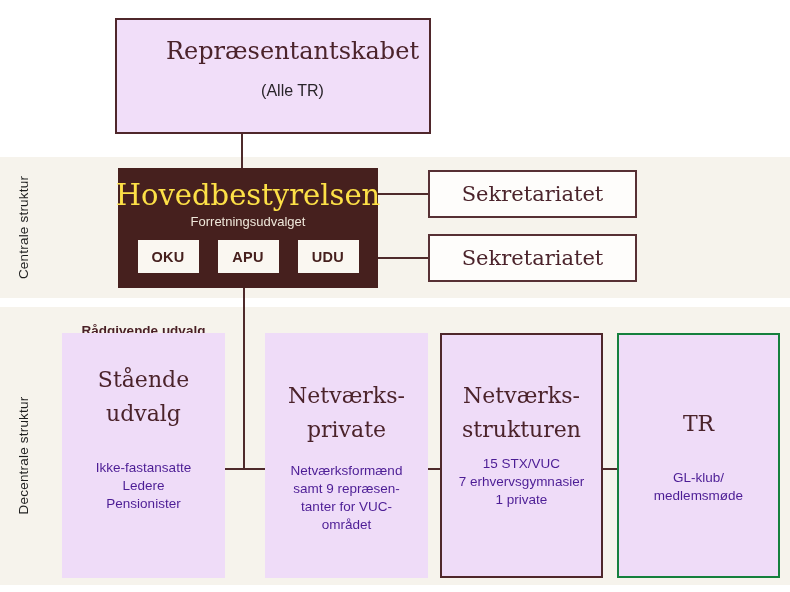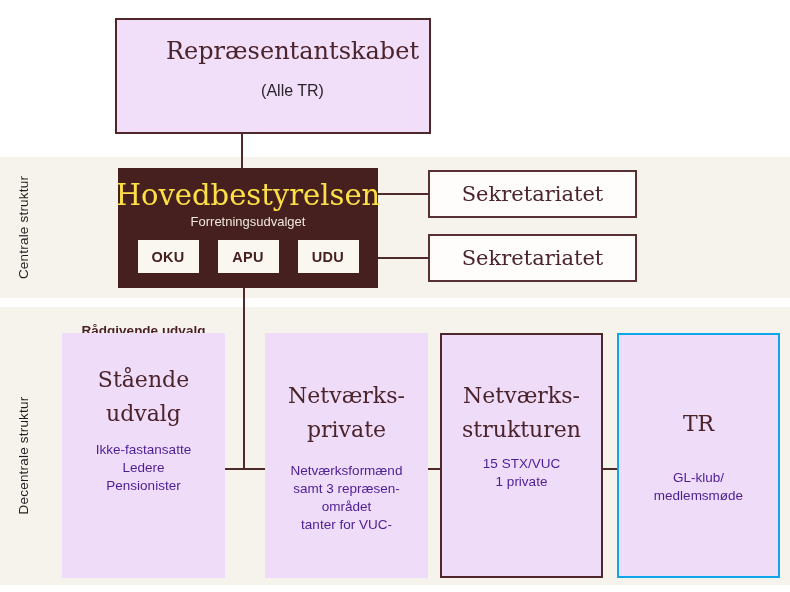--- a/index.html
+++ b/index.html
@@ -76,29 +76,29 @@
 
   .bbox {
     position: absolute; top: 333px; width: 163px; height: 245px;
     background: #efdcf8;
     display: flex; flex-direction: column; align-items: center;
     text-align: center;
   }
   .bbox.b1 { left: 62px;  padding-top: 30px; }
   .bbox.b2 { left: 265px; padding-top: 46px; }
   .bbox.b3 { left: 440px; padding-top: 44px; border: 2px solid #4f272b; }
-  .bbox.b4 { left: 617px; padding-top: 72px; border: 2px solid #0ea5e9; }
+  .bbox.b4 { left: 617px; padding-top: 72px; border: 2px solid #15803d; }
   .bbox .btitle {
     font-family: "DejaVu Serif", serif; font-size: 22px; line-height: 34px;
     color: #4b232b;
   }
   .bbox .bbody {
     font-size: 13.5px; line-height: 18px; color: #4c1d95;
   }
-  .bbox.b1 .bbody { margin-top: 10px; }
+  .bbox.b1 .bbody { margin-top: 28px; }
   .bbox.b2 .bbody { margin-top: 15px; }
   .bbox.b3 .bbody { margin-top: 8px; }
   .bbox.b4 .bbody { margin-top: 28px; }
 </style>
 </head>
 <body>
 
 <div class="stage">
 
   <div class="band central"></div>
@@ -150,33 +150,34 @@
     </div>
   </div>
 
   <div class="bbox b2">
     <div class="btitle">
       <div>Netværks-</div>
       <div>private</div>
     </div>
     <div class="bbody">
       <div>Netværksformænd</div>
-      <div>samt 3 repræsen-</div>
+      <div>samt 9 repræsen-</div>
+      <div>tanter for VUC-</div>
       <div>området</div>
-      <div>tanter for VUC-</div>
     </div>
   </div>
 
   <div class="bbox b3">
     <div class="btitle">
       <div>Netværks-</div>
       <div>strukturen</div>
     </div>
     <div class="bbody">
       <div>15 STX/VUC</div>
+      <div>7 erhvervsgymnasier</div>
       <div>1 private</div>
     </div>
   </div>
 
   <div class="bbox b4">
     <div class="btitle">
       <div>TR</div>
     </div>
     <div class="bbody">
       <div>GL-klub/</div>

